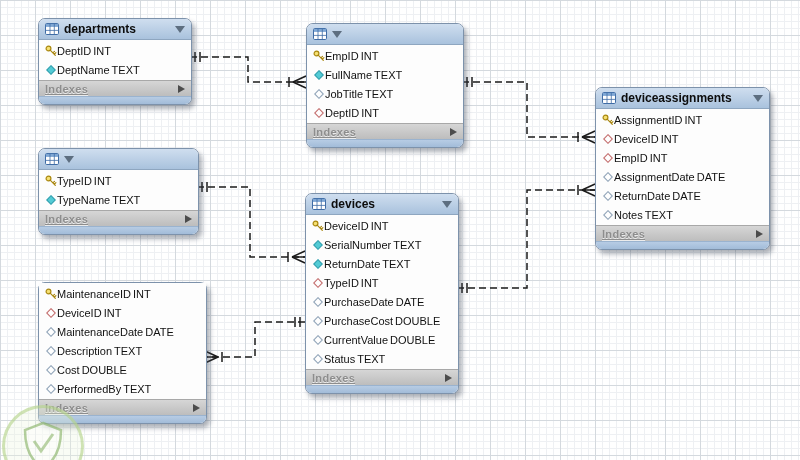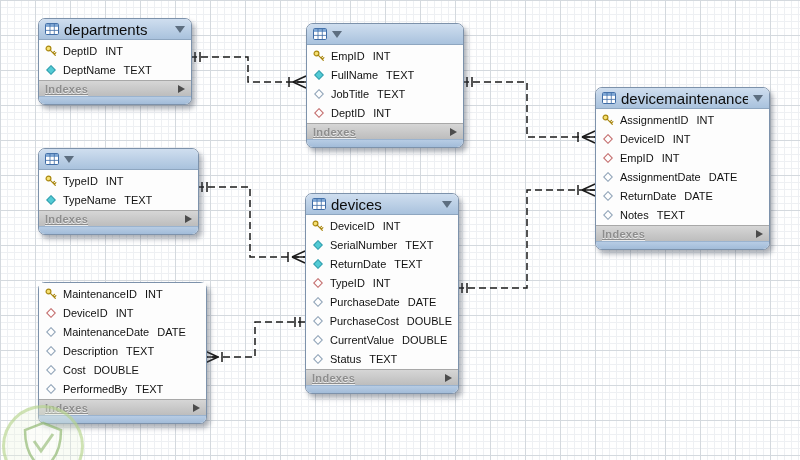--- a/index.html
+++ b/index.html
@@ -22,27 +22,27 @@
     box-shadow:3px 4px 5px rgba(70,80,95,.45);
     font-size:11px;color:#111;
   }
   .tbl-header{
     height:20px;display:flex;align-items:center;gap:5px;padding:0 6px;
     background:linear-gradient(#cfdeef,#a9c2dd);
     border-bottom:1px solid #8ea6c0;
     border-radius:6px 6px 0 0;
   }
   .tbl-icon{display:flex;align-items:center;}
-  .tbl-title{flex:1;font-weight:normal;font-size:15px;color:#0d0d0d;white-space:nowrap;overflow:hidden;}
+  .tbl-title{flex:1;font-weight:bold;font-size:12px;color:#0d0d0d;white-space:nowrap;overflow:hidden;}
   .collapse-icon{
     width:0;height:0;border-left:5px solid transparent;border-right:5px solid transparent;
     border-top:7px solid #5d6e80;cursor:pointer;
   }
   .tbl-rows{background:#fdfdfd;padding:1px 0;}
-  .tbl-row{height:19px;display:flex;align-items:center;gap:6px;padding:0 6px;white-space:nowrap;}
+  .tbl-row{height:19px;display:flex;align-items:center;gap:0;padding:0 6px;white-space:nowrap;}
   .row-icon{display:flex;align-items:center;width:12px;justify-content:center;}
   .col-type{margin-left:2px;}
   .tbl-indexes{
     height:15px;display:flex;align-items:center;padding:0 6px;
     background:linear-gradient(#d6d6d6,#bdbdbd);
     border-top:1px solid #a8a8a8;
     font-weight:bold;color:#8d8d8d;text-shadow:0 1px 0 #ececec;letter-spacing:.3px;text-decoration:underline;
   }
   .tbl-indexes .label{flex:1;}
   .idx-arrow{
@@ -216,21 +216,21 @@
   <div class="tbl-header">
     <span class="tbl-icon">
         <svg width="14" height="12" viewBox="0 0 14 12">
           <rect x="0.5" y="0.5" width="13" height="11" rx="1.2" fill="#fff" stroke="#3f6ca5"></rect>
           <rect x="0.9" y="0.9" width="12.2" height="3" fill="#7fa7d4"></rect>
           <line x1="5" y1="1" x2="5" y2="11" stroke="#3f6ca5" stroke-width="0.8"></line>
           <line x1="9.3" y1="1" x2="9.3" y2="11" stroke="#3f6ca5" stroke-width="0.8"></line>
           <line x1="1" y1="7.4" x2="13" y2="7.4" stroke="#3f6ca5" stroke-width="0.8"></line>
         </svg>
       </span>
-    <span class="tbl-title">devicemaintenance</span>
+    <span class="tbl-title">deviceassignments</span>
     <span class="collapse-icon"></span>
   </div>
   <div class="tbl-rows">
       <div class="tbl-row">
         <span class="row-icon">
           <svg width="12" height="12" viewBox="0 0 12 12">
             <circle cx="3.5" cy="3.5" r="2.4" fill="#f6e173" stroke="#a9870f" stroke-width="1.2"></circle>
             <path d="M5.2 5.2 L10.3 10.3 M7.9 7.9 L9.5 6.3 M9.3 9.3 L10.9 7.7" stroke="#a9870f" stroke-width="1.2" fill="none" stroke-linecap="round"></path>
           </svg>
         </span>

